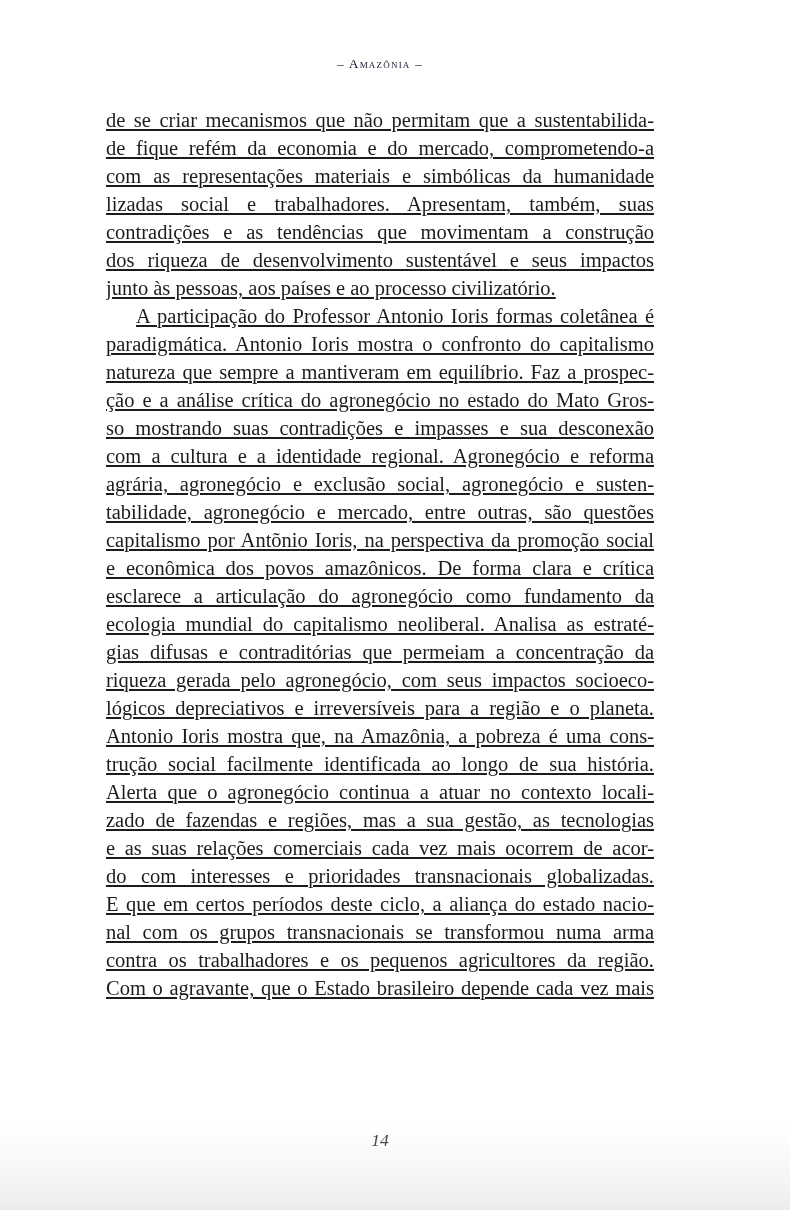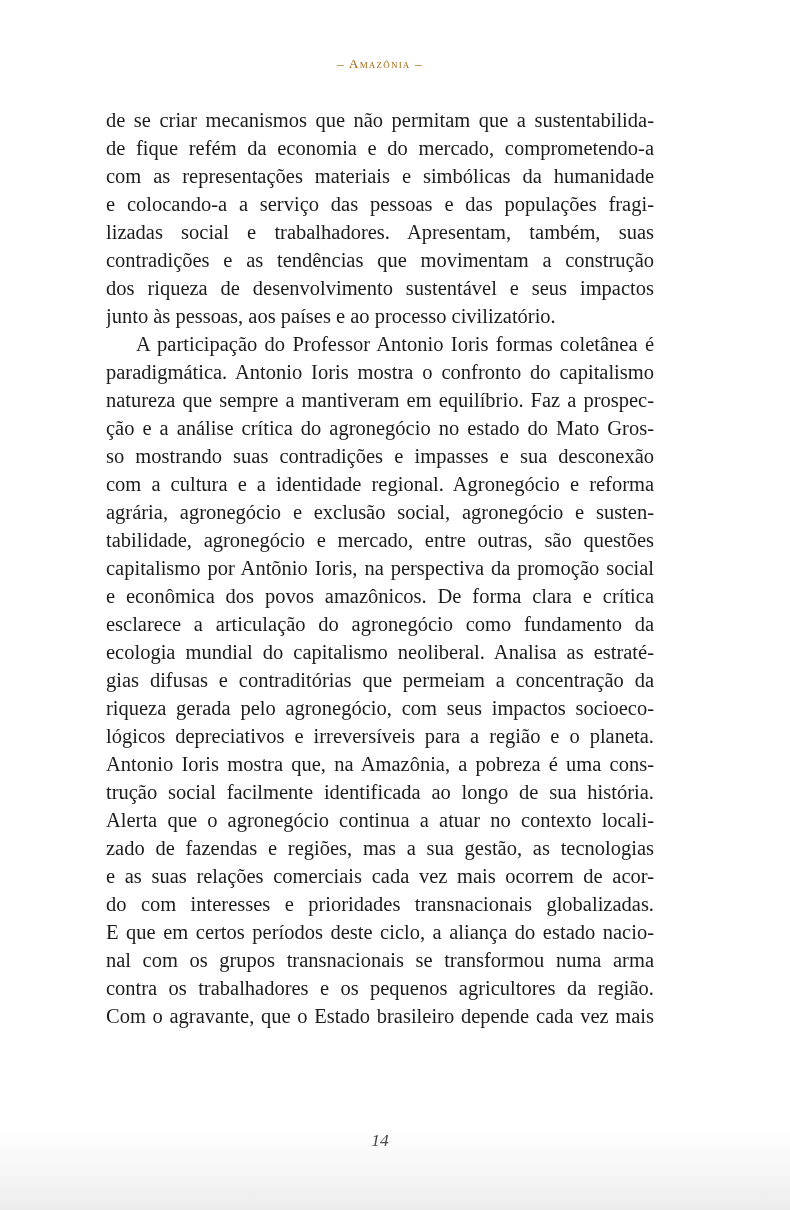--- a/index.html
+++ b/index.html
@@ -22,30 +22,31 @@
   }
   .running-header {
     position: absolute;
     top: 56px;
     left: 106px;
     width: 548px;
     text-align: center;
     font-size: 13.5px;
     letter-spacing: 1.2px;
     font-variant: small-caps;
-    color: #a16207;
+    color: #0f172a;
   }
   .text-column {
     position: absolute;
     top: 106px;
     left: 106px;
     width: 548px;
   }
   .paragraph {
     margin: 0;
+    text-decoration: underline;
   }
   .line {
     font-size: 20.5px;
     line-height: 28px;
     height: 28px;
     white-space: pre-wrap;
     text-align: justify;
     text-align-last: justify;
     overflow: hidden;
   }
@@ -83,21 +84,20 @@
 <body>
 
 <div class="page">
   <div class="running-header">– Amazônia –</div>
 
   <div class="text-column" id="text-column">
       <div class="paragraph">
         <div class="line">de se criar mecanismos que não permitam que a sustentabilida-</div>
         <div class="line">de fique refém da economia e do mercado, comprometendo-a</div>
         <div class="line">com as representações materiais e simbólicas da humanidade</div>
-        <div class="line">e colocando-a a serviço das pessoas e das populações fragi-</div>
         <div class="line">lizadas social e trabalhadores. Apresentam, também, suas</div>
         <div class="line">contradições e as tendências que movimentam a construção</div>
         <div class="line">dos riqueza de desenvolvimento sustentável e seus impactos</div>
         <div class="line flush-left">junto às pessoas, aos países e ao processo civilizatório.</div>
       </div>
       <div class="paragraph">
         <div class="line indent">A participação do Professor Antonio Ioris formas coletânea é</div>
         <div class="line">paradigmática. Antonio Ioris mostra o confronto do capitalismo</div>
         <div class="line">natureza que sempre a mantiveram em equilíbrio. Faz a prospec-</div>
         <div class="line">ção e a análise crítica do agronegócio no estado do Mato Gros-</div>

